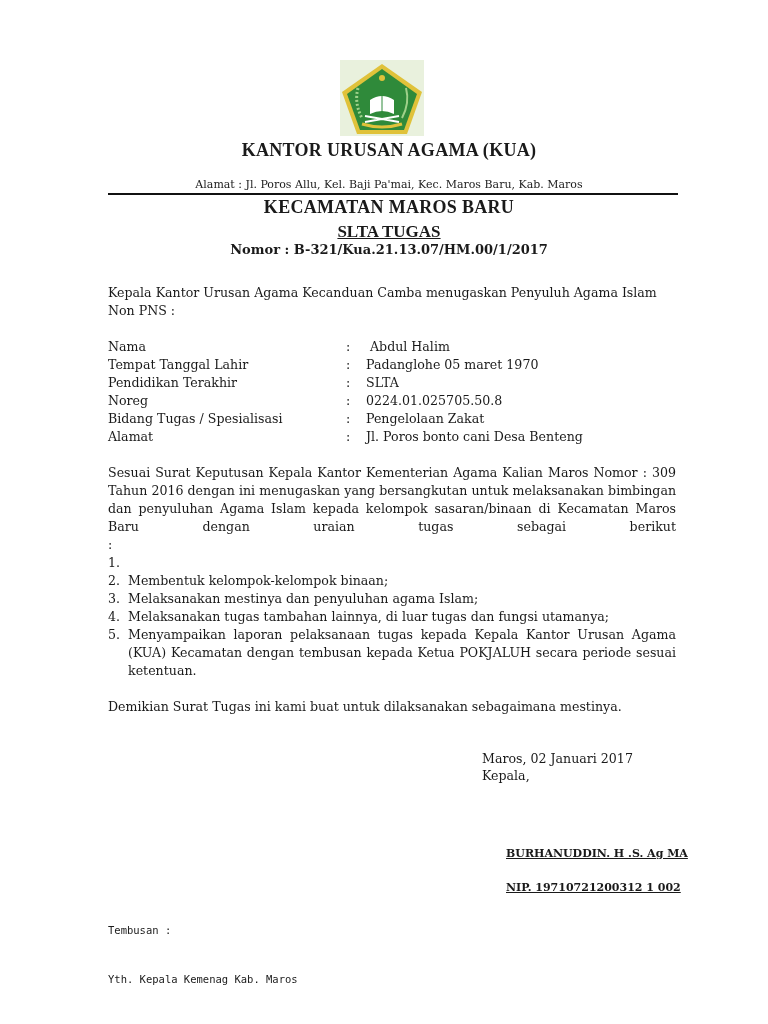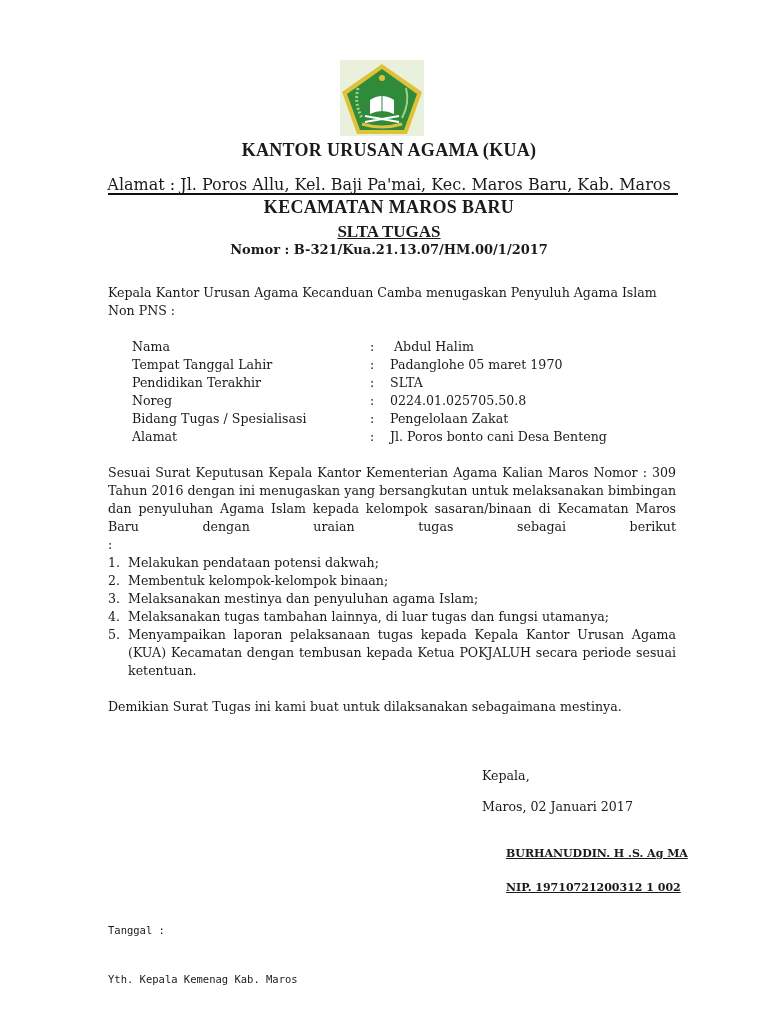--- a/index.html
+++ b/index.html
@@ -2,28 +2,28 @@
 <html><head>
 <meta charset="utf-8">
 <style>
   html, body { margin: 0; padding: 0; background: #ffffff; }
   body { width: 768px; height: 1024px; position: relative; overflow: hidden;
          font-family: "DejaVu Serif", serif; color: #1a1a1a; }
   .abs { position: absolute; }
   .logo { left: 332px; top: 58px; width: 100px; height: 80px; }
   .center { left: 100px; width: 578px; text-align: center; }
   .h1 { font-family: "Liberation Serif", serif; font-weight: bold; font-size: 18px; line-height: 20px; letter-spacing: 0.3px; }
-  .addr { font-size: 16px; line-height: 16px; }
+  .addr { font-size: 11px; line-height: 16px; }
   .rule { left: 108px; top: 193px; width: 570px; height: 2px; background: #111; }
   .title { font-family: "Liberation Serif", serif; font-weight: bold; font-size: 17px; text-decoration: underline; }
   .nomor { font-size: 13px; font-weight: bold; }
   .body { left: 108px; width: 568px; font-size: 12.6px; line-height: 18px; }
   .justify { text-align: justify; }
   .tbl { left: 108px; width: 568px; font-size: 12.6px; line-height: 18px; }
-  .row { display: flex; height: 18px; margin-left: 24px; }
+  .row { display: flex; height: 18px; }
   .lbl { width: 238px; }
   .col { width: 20px; }
   .list { left: 108px; width: 568px; font-size: 12.6px; line-height: 18px; }
   .li { display: flex; }
   .num { width: 20px; flex-shrink: 0; }
   .sign { left: 482px; width: 196px; font-size: 12.6px; line-height: 18px; }
   .sig-name { left: 482px; width: 196px; font-family: "DejaVu Serif", serif; font-weight: bold; font-size: 11px; line-height: 17px; text-decoration: underline; margin-left: 24px; }
   .cc { left: 108px; font-family: "DejaVu Sans Mono", monospace; font-size: 10.5px; line-height: 16px; }
 </style>
 </head>
@@ -86,21 +86,20 @@
     <span>Jl. Poros bonto cani Desa Benteng</span>
   </div>
 </div>
 
 <div class="abs body justify" style="top:464px; text-align-last: justify;">Sesuai Surat Keputusan Kepala Kantor Kementerian Agama Kalian Maros Nomor : 309 Tahun 2016 dengan ini menugaskan yang bersangkutan untuk melaksanakan bimbingan dan penyuluhan Agama Islam kepada kelompok sasaran/binaan di Kecamatan Maros Baru dengan uraian tugas sebagai berikut</div>
 <div class="abs body" style="top:536px;">:</div>
 
 <div class="abs list" style="top:554px;">
   <div class="li">
     <span class="num">1.</span>
-    <span>Melakukan pendataan potensi dakwah;</span>
   </div>
   <div class="li">
     <span class="num">2.</span>
     <span>Membentuk kelompok-kelompok binaan;</span>
   </div>
   <div class="li">
     <span class="num">3.</span>
     <span>Melaksanakan mestinya dan penyuluhan agama Islam;</span>
   </div>
   <div class="li">
@@ -108,19 +107,19 @@
     <span>Melaksanakan tugas tambahan lainnya, di luar tugas dan fungsi utamanya;</span>
   </div>
   <div class="li">
     <span class="num">5.</span>
     <span class="justify">Menyampaikan laporan pelaksanaan tugas kepada Kepala Kantor Urusan Agama (KUA) Kecamatan dengan tembusan kepada Ketua POKJALUH secara periode sesuai ketentuan.</span>
   </div>
 </div>
 
 <div class="abs body justify" style="top:698px;">Demikian Surat Tugas ini kami buat untuk dilaksanakan sebagaimana mestinya.</div>
 
-<div class="abs sign" style="top:750px;margin-top:48px;">Maros, 02 Januari 2017</div>
+<div class="abs sign" style="top:750px;">Maros, 02 Januari 2017</div>
 <div class="abs sign" style="top:767px;">Kepala,</div>
 <div class="abs sig-name" style="top:845px;">BURHANUDDIN. H .S. Ag MA</div>
 <div class="abs sig-name" style="top:879px;">NIP. 19710721200312 1 002</div>
 
-<div class="abs cc" style="top:922px;">Tanggal :</div>
+<div class="abs cc" style="top:922px;">Tembusan :</div>
 <div class="abs cc" style="top:971px;text-align:right;">Yth. Kepala Kemenag Kab. Maros</div>
 
 </body></html>

